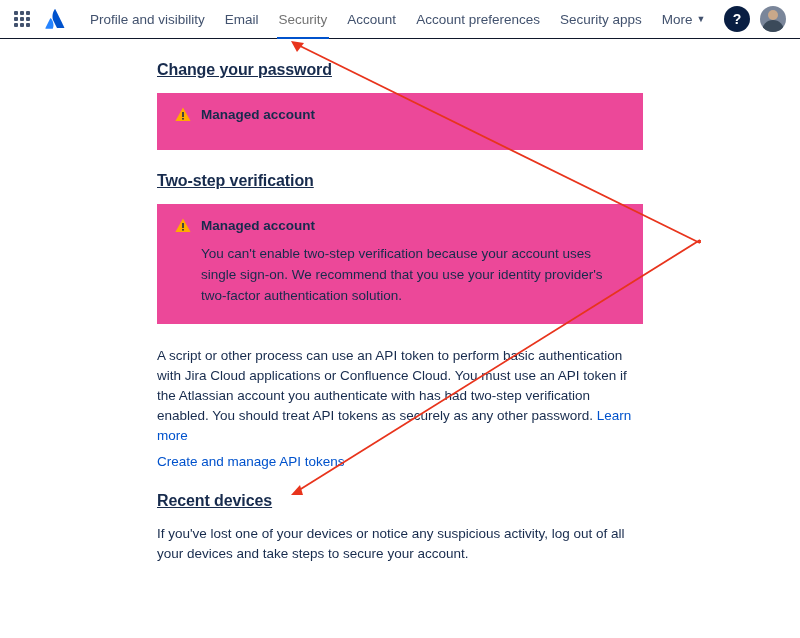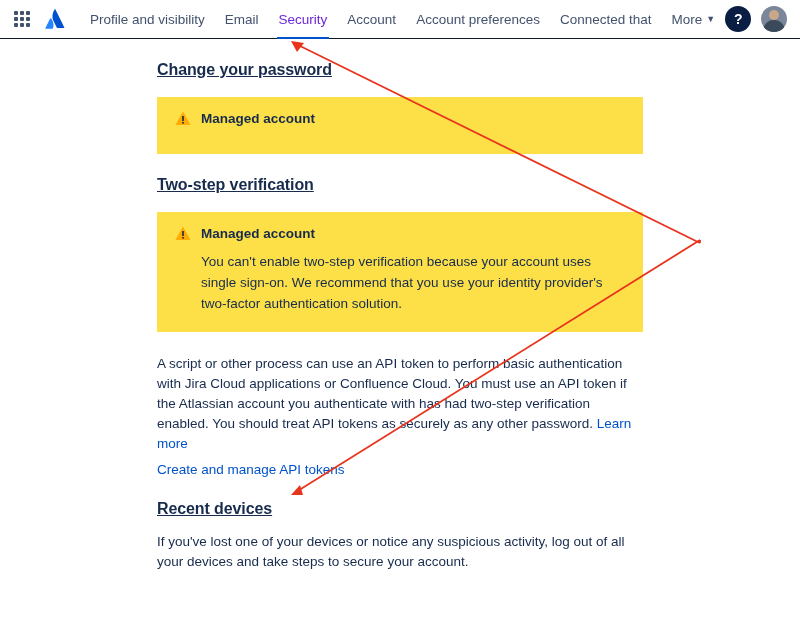--- a/index.html
+++ b/index.html
@@ -68,21 +68,21 @@
     font-size: 13.5px;
     color: #42526e;
     padding: 0 10px;
     height: 39px;
     line-height: 39px;
     white-space: nowrap;
     position: relative;
     cursor: pointer;
   }
   .nav-item.active {
-    color: #6d28d9;
+    color: #737373;
     font-weight: 400;
   }
   .nav-item.active::after {
     content: "";
     position: absolute;
     left: 8px;
     right: 8px;
     bottom: 0;
     height: 2px;
     background: #0052cc;
@@ -168,24 +168,24 @@
     color: #172b4d;
     margin: 0 0 6px 0;
   }
   a.link {
     color: #0052cc;
     text-decoration: none;
     font-size: 13.5px;
   }
 
   .notice {
-    background: #fde047;
+    background: #ec4899;
     padding: 14px 18px 18px 18px;
     box-sizing: border-box;
-    margin-top: 18px;
+    margin-top: 10px;
   }
   .notice-head {
     display: flex;
     align-items: center;
     gap: 10px;
     margin-bottom: 10px;
   }
   .warn-icon {
     width: 16px;
     height: 15px;
@@ -257,21 +257,21 @@
     <div class="nav-item active">
       <span>Security</span>
     </div>
     <div class="nav-item">
       <span>Account</span>
     </div>
     <div class="nav-item">
       <span>Account preferences</span>
     </div>
     <div class="nav-item">
-      <span>Connected that</span>
+      <span>Security apps</span>
     </div>
     <div class="nav-item">
       <span>More</span><span class="chev">▼</span>
     </div>
   </div>
 
   <div class="nav-right">
     <div class="help-btn">
       <span>?</span>
     </div>

